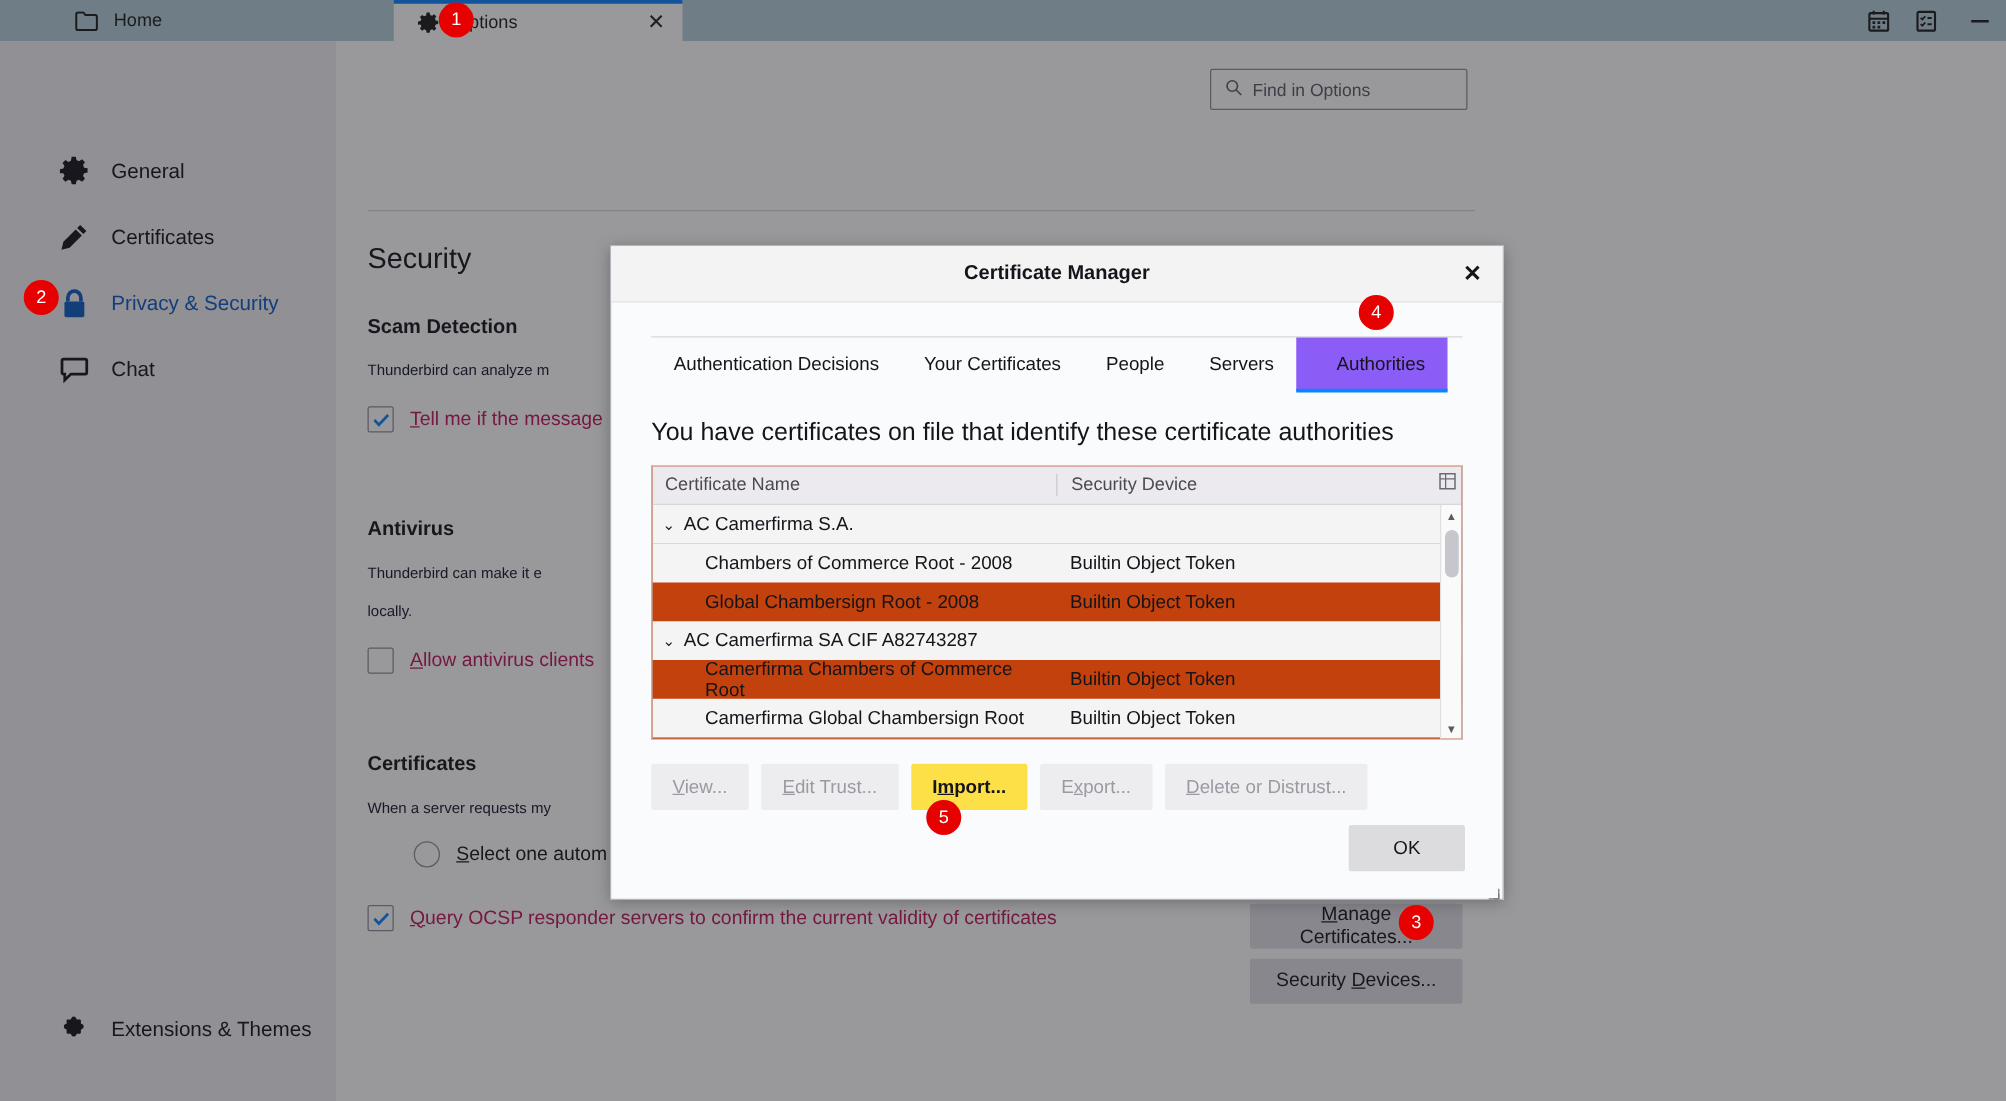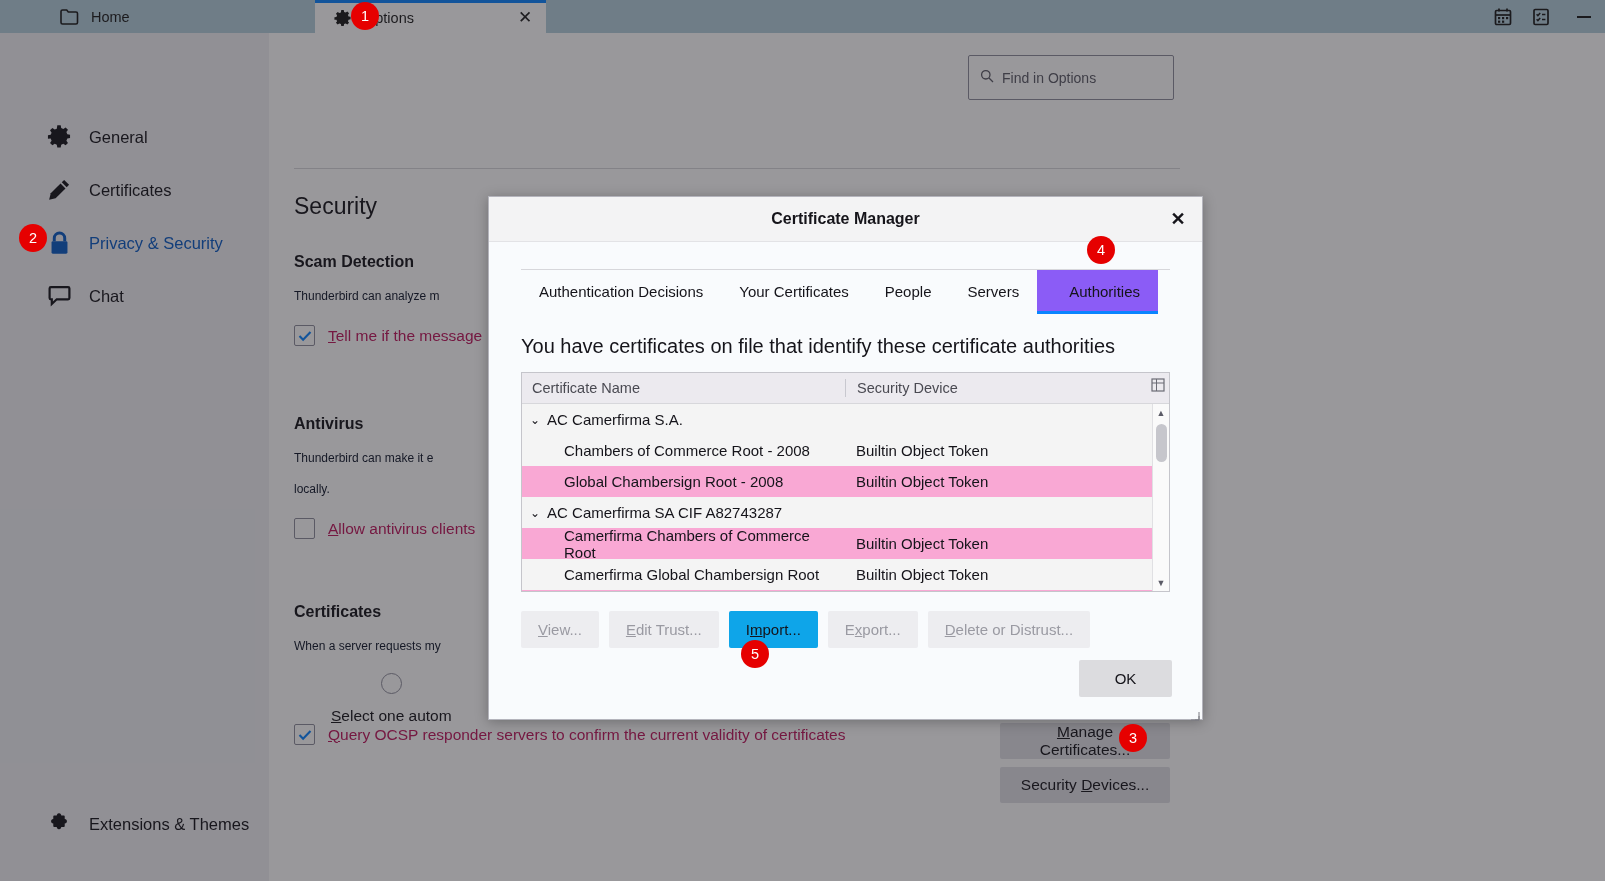--- a/index.html
+++ b/index.html
@@ -54,41 +54,41 @@
     font-size: 16.5px; color: #15141a; white-space: nowrap;
   }
   .side-icon { width: 26px; height: 26px; display: flex; align-items: center; justify-content: center; }
   .side-item.active { color: #0a5bc4; font-weight: 400; }
 
   .content {
     position: absolute; top: 0; left: 269px; width: 1336px; height: 848px;
     background: #ffffff;
   }
   .searchbox {
-    position: absolute; top: 22px; left: 699px; width: 206px; height: 45px;
+    position: absolute; top: 22px; left: 699px; width: 206px; height: 33px;
     border: 1px solid #8f8f9d; border-radius: 2px; background: #fff;
     display: flex; align-items: center; gap: 8px; padding-left: 11px;
     font-size: 14px; color: #5b5b66;
   }
   .divider-line {
     position: absolute; top: 135px; left: 25px; width: 886px; height: 1px;
     background: #d7d7db;
   }
   .h1 { position: absolute; font-size: 23px; color: #15141a; font-weight: 400; }
   .h2 { position: absolute; font-size: 16px; color: #15141a; font-weight: 700; }
   .ptext { position: absolute; font-size: 12px; color: #0f172a; line-height: 23px; }
 
   .check-row { position: absolute; display: flex; align-items: center; gap: 13px; font-size: 15.5px; color: #be185d; }
   .cbox {
     width: 21px; height: 21px; border: 1px solid #8f8f9d; border-radius: 2px;
     background: #fff; display: flex; align-items: center; justify-content: center;
   }
   .cbox.checked { border-color: #8f8f9d; }
   .cbox.checked svg { display: block; }
-  .radio-row { position: absolute; display: flex; align-items: center; gap: 13px; font-size: 15.5px; color: #15141a; flex-direction: column; }
+  .radio-row { position: absolute; display: flex; align-items: center; gap: 13px; font-size: 15.5px; color: #15141a; }
   .rdot { width: 21px; height: 21px; border: 1px solid #8f8f9d; border-radius: 50%; background: #fff; }
   .u { text-decoration: underline; }
 
   .pagebtn {
     position: absolute; background: #e0e0e6; border: none; border-radius: 2px;
     font-size: 15.5px; color: #15141a; font-family: "Liberation Sans", sans-serif;
     height: 36px; padding: 0 16px; cursor: pointer;
   }
 
   
@@ -123,21 +123,21 @@
     display: flex; align-items: center; padding: 0 18px; font-size: 15px;
     color: #15141a; cursor: pointer; position: relative; background: transparent;
   }
   .dtab.sel { background: #8b5cf6; padding-left: 32px; }
   .dtab.sel::after {
     content: ""; position: absolute; left: 0; right: 0; bottom: -1px;
     height: 3px; background: #0a84ff;
   }
   .dlg-desc { margin-top: 22px; font-size: 20px; color: #15141a; }
   .table-wrap {
-    margin-top: 14px; border: 1px solid #c5c5cb; background: #f9a8d4;
+    margin-top: 14px; border: 1px solid #c5c5cb; background: #c2410c;
     height: 220px; position: relative; overflow: hidden;
   }
   .thead {
     display: flex; height: 31px; background: #eceaef;
     border-bottom: 1px solid #d7d7db; align-items: center;
     font-size: 14.5px; color: #4a4a52; position: relative;
   }
   .th1 { width: 323px; padding-left: 10px; }
   .thsep { width: 1px; height: 18px; background: #c8c8cf; }
   .th2 { padding-left: 11px; flex: 1; }
@@ -159,21 +159,21 @@
   }
   .vs-arrow { height: 17px; display: flex; align-items: center; justify-content: center; font-size: 9px; color: #5b5b66; }
   .vs-thumb { position: absolute; left: 3px; top: 20px; width: 11px; height: 38px; background: #c6c6cc; border-radius: 6px; }
   .btnrow { margin-top: 19px; display: flex; gap: 10px; }
   .dbtn {
     background: #ededf0; border: none; border-radius: 2px; height: 37px;
     padding: 0 17px; font-size: 15px; color: #15141a;
     font-family: "Liberation Sans", sans-serif; cursor: pointer;
   }
   .dbtn.disabled { color: #9a9aa2; }
-  .dbtn.focus { background: #0ea5e9; }
+  .dbtn.focus { background: #fde047; font-weight: bold; }
   .okbtn {
     position: absolute; right: 30px; bottom: 22px; width: 93px; height: 37px;
     background: #dcdcdf; border: none; border-radius: 2px; font-size: 15px;
     color: #15141a; font-family: "Liberation Sans", sans-serif; cursor: pointer;
   }
   .grip { position: absolute; right: 2px; bottom: 2px; width: 10px; height: 10px; }
 
   
   .badge {
     position: absolute; width: 28px; height: 28px; border-radius: 50%;

